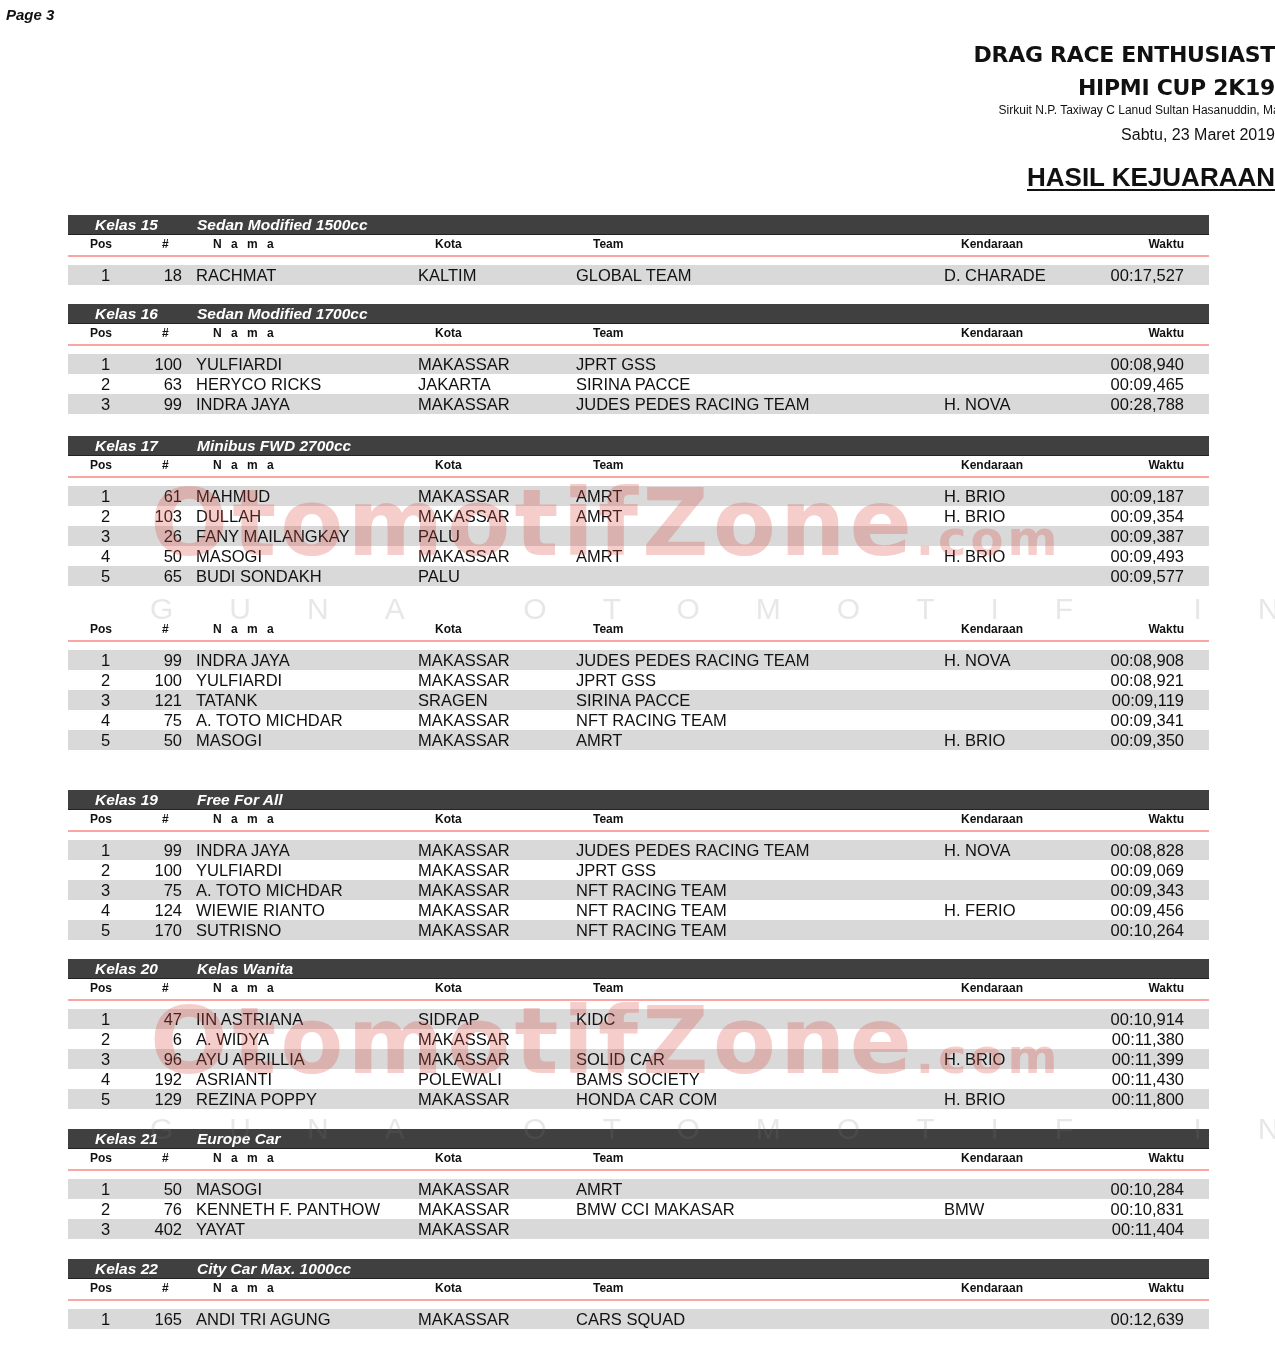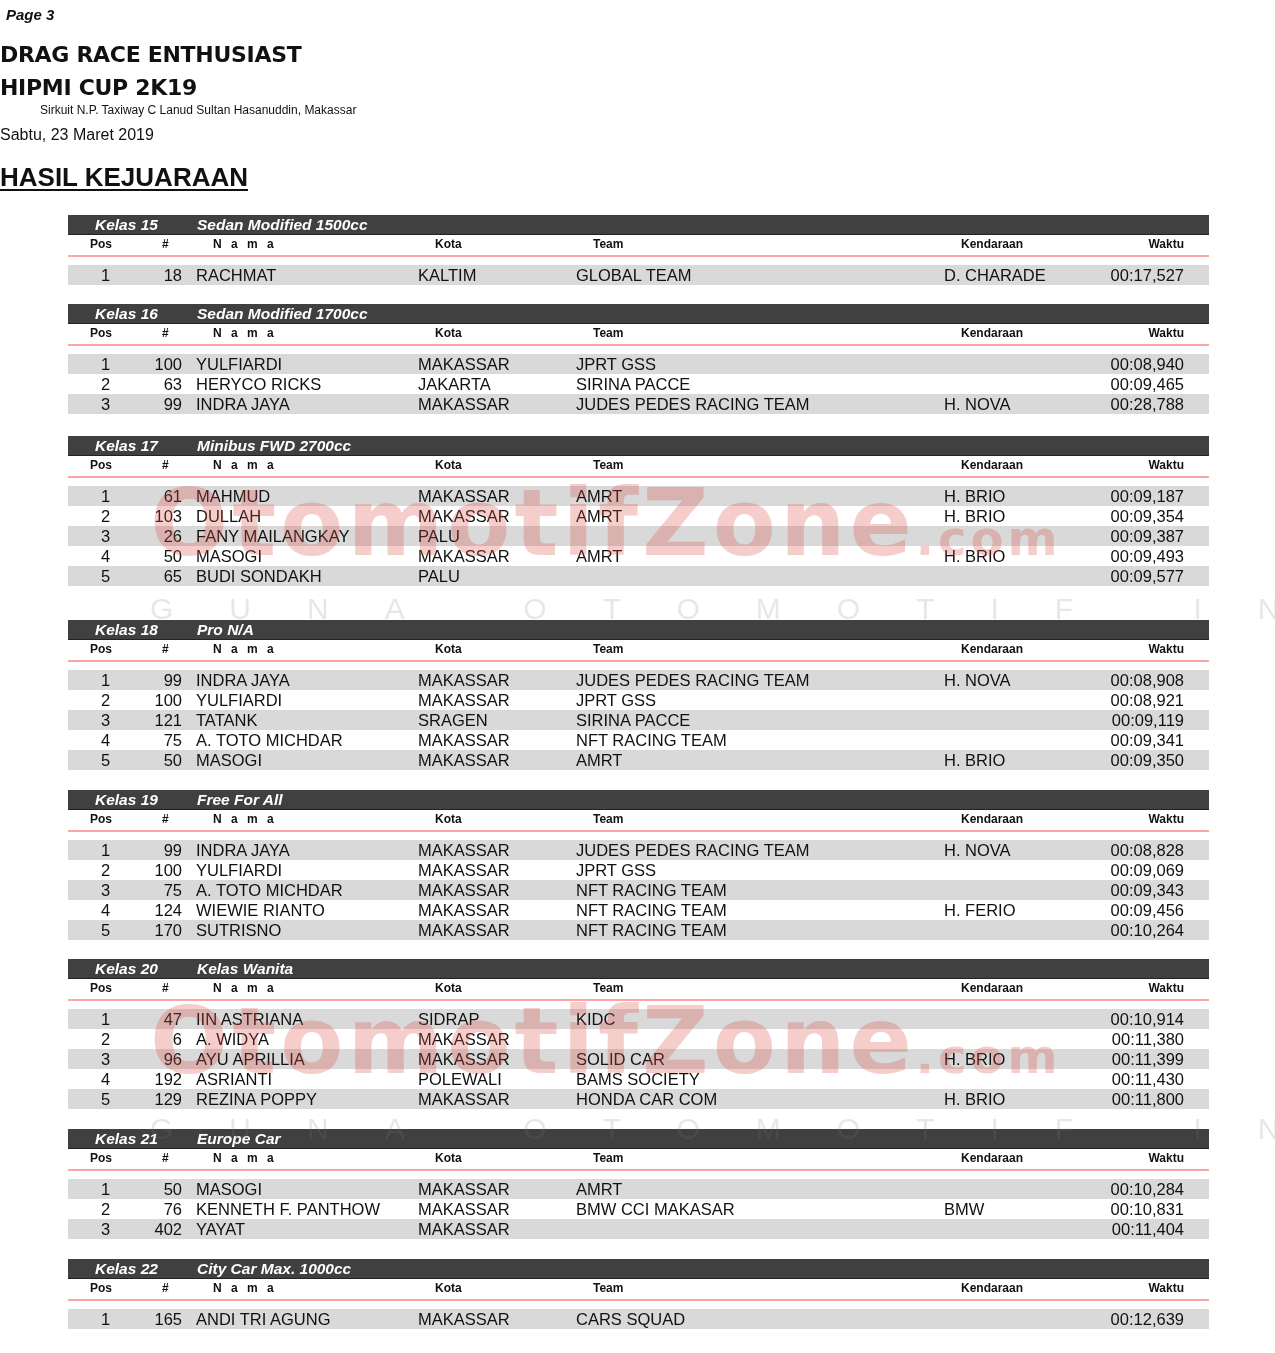--- a/index.html
+++ b/index.html
@@ -1,20 +1,20 @@
 <!DOCTYPE html>
 <html><head>
   <meta charset="utf-8">
   <style>
     html, body { margin: 0; padding: 0; background: #ffffff; }
     body { width: 1275px; height: 1353px; position: relative; overflow: hidden;
            font-family: "Liberation Sans", sans-serif; color: #111; }
     .page-label { position: absolute; left: 6px; top: 6px; font-weight: bold; font-style: italic;
                   font-size: 15px; font-family: "Liberation Sans", sans-serif; }
-    .hdr { position: absolute; left: 0; width: 1275px; text-align: left; }
+    .hdr { position: absolute; left: 0; width: 1275px; text-align: right; }
     .t1 { top: 42px; font-size: 22px; font-weight: bold; letter-spacing: -0.3px;
           font-family: "DejaVu Sans", sans-serif; }
     .t2 { top: 75px; font-size: 22px; font-weight: bold; letter-spacing: -0.3px;
           font-family: "DejaVu Sans", sans-serif; }
     .t3 { top: 103px; font-size: 12px; padding-left: 40px; }
     .t4 { top: 126px; font-size: 16px; }
     .t5 { top: 162px; font-size: 26px; font-weight: bold; text-decoration: underline; text-underline-offset: 3px; }
 
     .section { position: absolute; left: 68px; width: 1141px; }
     .class-bar { height: 19px; background: #404040; color: #fff; font-weight: bold; font-style: italic;
@@ -188,24 +188,20 @@
           <span class="c-num">65</span>
           <span class="c-name">BUDI SONDAKH</span>
           <span class="c-kota">PALU</span>
           <span class="c-team"></span>
           <span class="c-kend"></span>
           <span class="c-wkt">00:09,577</span>
         </div>
       </div>
     </div>
     <div class="section" style="top: 620px;">
-      <div class="class-bar">
-        <span class="num">Kelas 18</span>
-        <span class="name">Pro N/A</span>
-      </div>
       <div class="col-head">
         <span class="c-pos">Pos</span>
         <span class="c-num">#</span>
         <span class="c-name">N a m a</span>
         <span class="c-kota">Kota</span>
         <span class="c-team">Team</span>
         <span class="c-kend">Kendaraan</span>
         <span class="c-wkt">Waktu</span>
       </div>
       <div class="rows">

